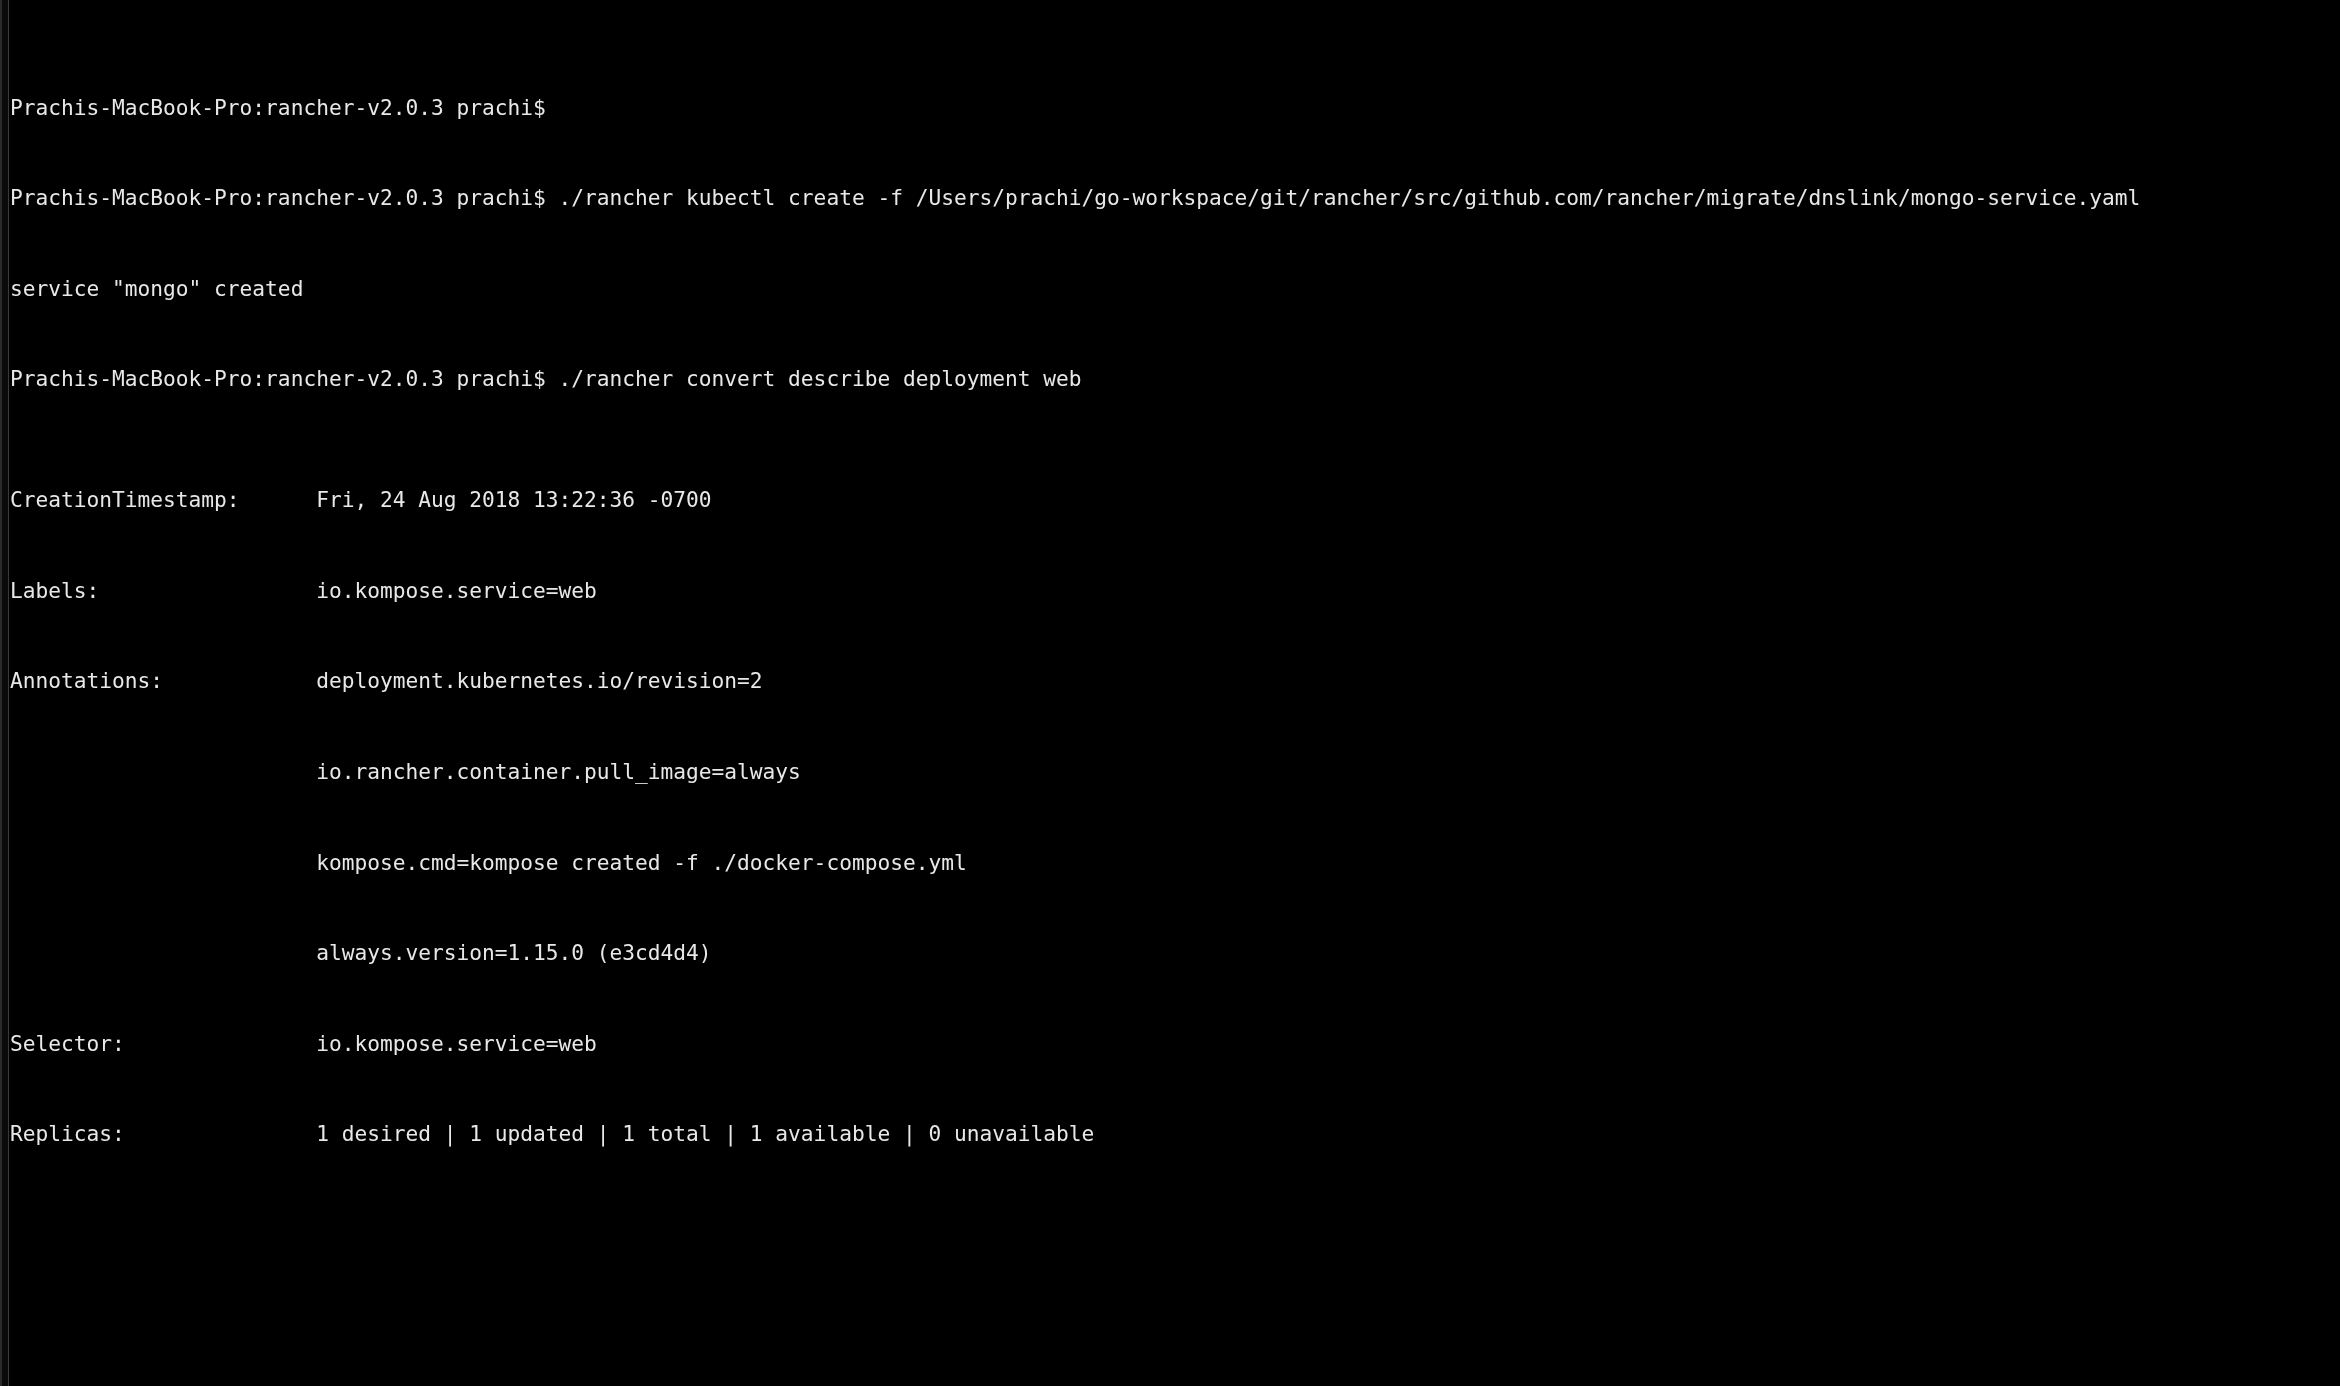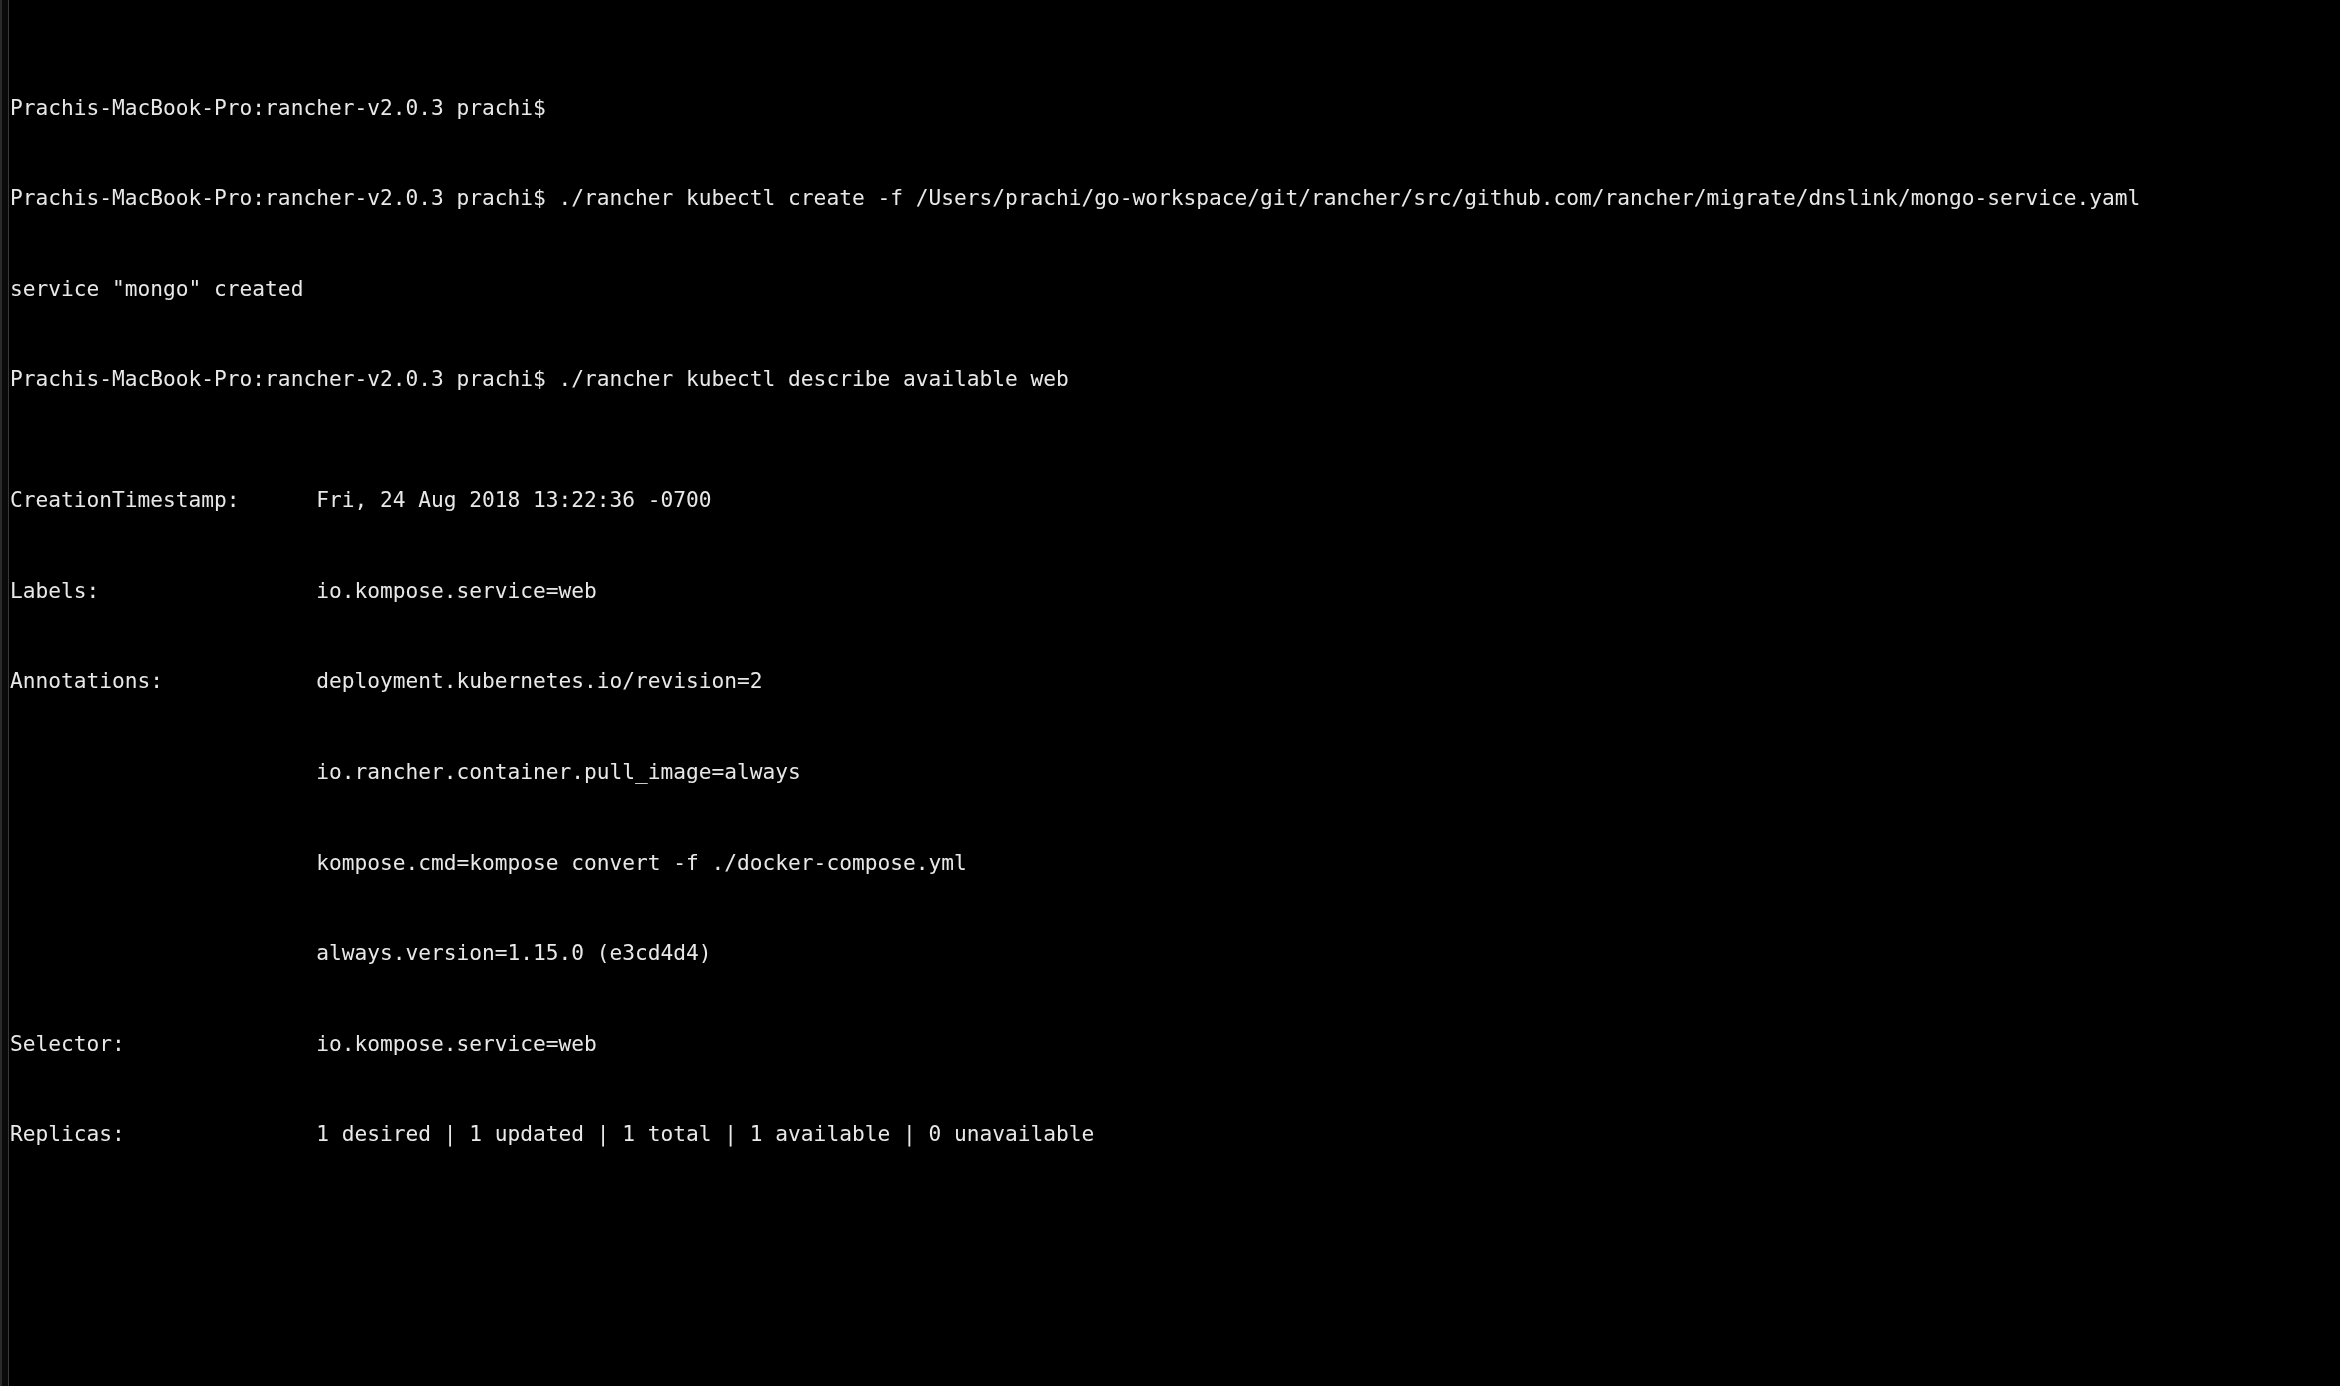--- a/index.html
+++ b/index.html
@@ -57,27 +57,27 @@
 
 <div id="terminal">
 
   <div id="left-gutter"></div>
 
   <div id="screen">
 
     <div class="line">Prachis-MacBook-Pro:rancher-v2.0.3 prachi$ </div>
     <div class="line">Prachis-MacBook-Pro:rancher-v2.0.3 prachi$ ./rancher kubectl create -f /Users/prachi/go-workspace/git/rancher/src/github.com/rancher/migrate/dnslink/mongo-service.yaml</div>
     <div class="line">service "mongo" created</div>
-    <div class="line">Prachis-MacBook-Pro:rancher-v2.0.3 prachi$ ./rancher kubectl describe available web</div>
+    <div class="line">Prachis-MacBook-Pro:rancher-v2.0.3 prachi$ ./rancher convert describe deployment web</div>
 
     <div class="line">CreationTimestamp:      Fri, 24 Aug 2018 13:22:36 -0700</div>
     <div class="line">Labels:                 io.kompose.service=web</div>
     <div class="line">Annotations:            deployment.kubernetes.io/revision=2</div>
     <div class="line">                        io.rancher.container.pull_image=always</div>
-    <div class="line">                        kompose.cmd=kompose convert -f ./docker-compose.yml</div>
+    <div class="line">                        kompose.cmd=kompose created -f ./docker-compose.yml</div>
     <div class="line">                        always.version=1.15.0 (e3cd4d4)</div>
     <div class="line">Selector:               io.kompose.service=web</div>
     <div class="line">Replicas:               1 desired | 1 updated | 1 total | 1 available | 0 unavailable</div>
     
     
     
 
     
     
     

